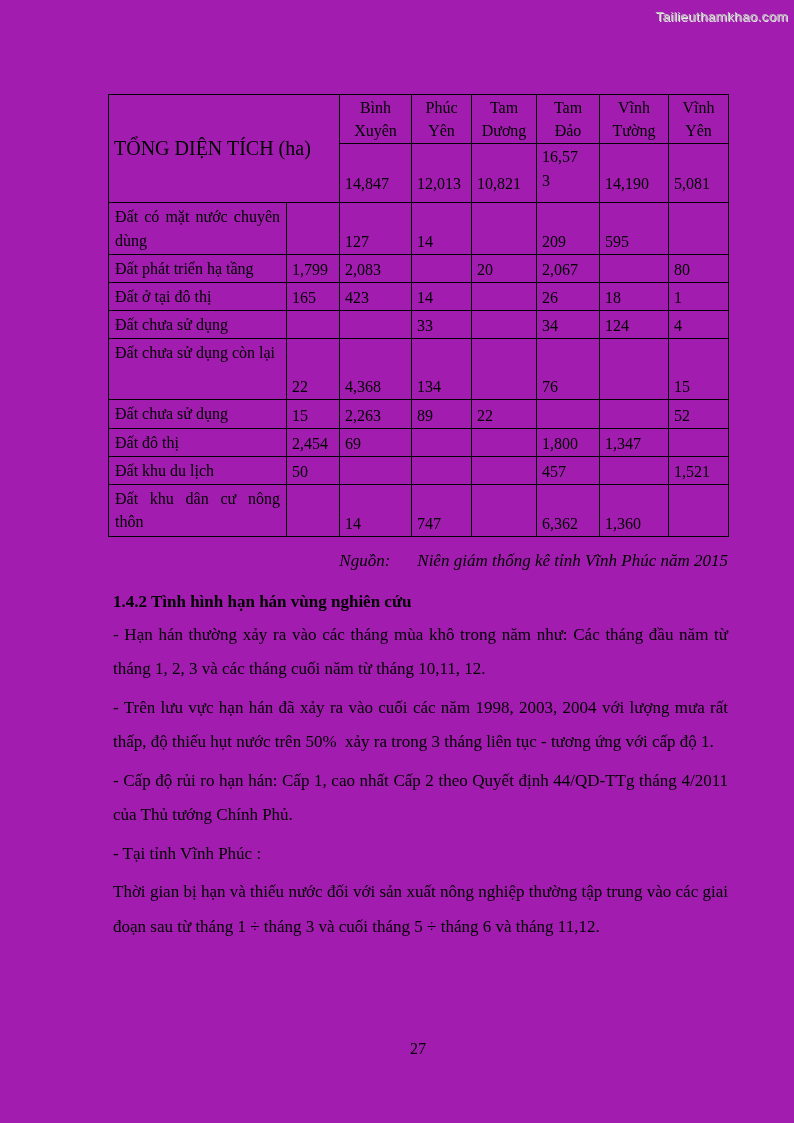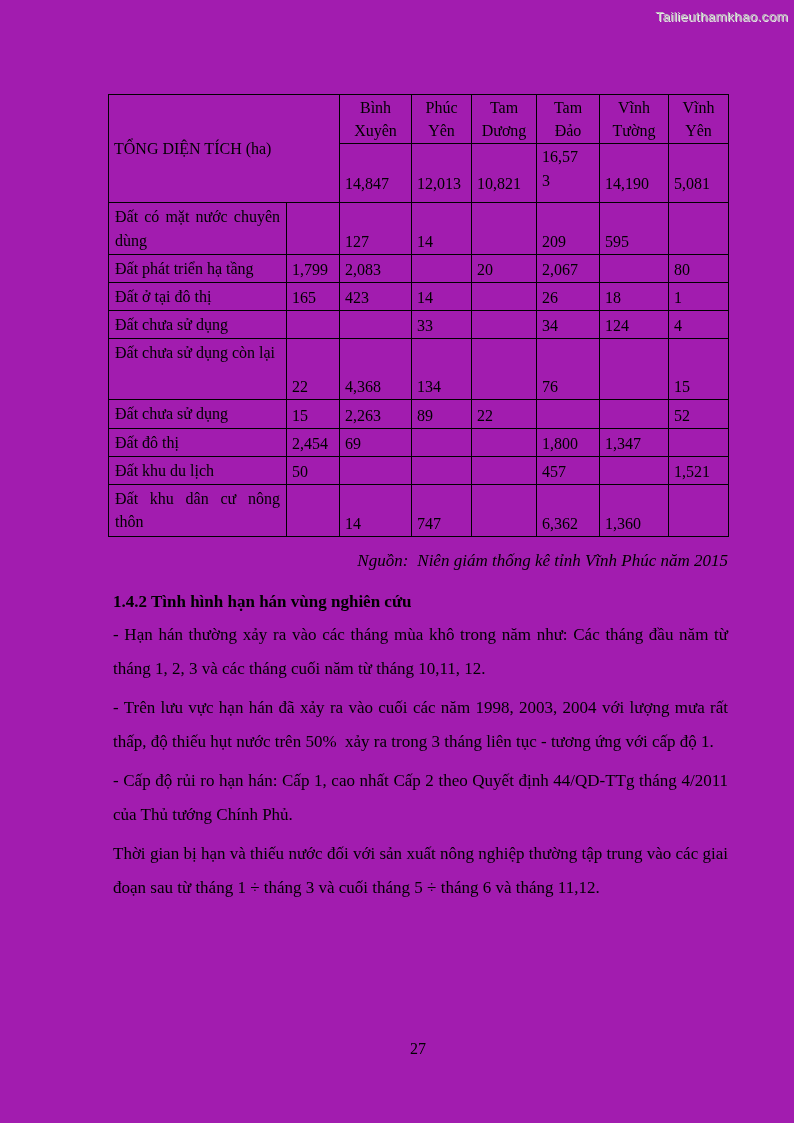--- a/index.html
+++ b/index.html
@@ -5,36 +5,36 @@
   html,body{margin:0;padding:0;background:#fff;}
   .page{position:relative;width:794px;height:1123px;background:#a21caf;overflow:hidden;
         font-family:"Liberation Serif","DejaVu Serif",serif;color:#000;}
   .watermark{position:absolute;top:9px;right:6px;
         font-family:"Liberation Sans","DejaVu Sans",sans-serif;font-size:13.5px;
         color:#bcbcbc;text-shadow:1px 1px 0 #ececec;letter-spacing:.3px;}
   .content{position:absolute;left:108px;top:94px;width:620px;}
 
   table.land{border-collapse:collapse;table-layout:fixed;width:620px;font-size:16px;}
   table.land td,table.land th{border:1px solid #000;padding:1px 5px;font-weight:normal;overflow:hidden;}
-  .title-cell{vertical-align:middle;text-align:left;padding-left:6px;font-size:16px;}
+  .title-cell{vertical-align:middle;text-align:left;padding-left:6px;font-size:20px;}
   thead th.dist{vertical-align:middle;text-align:center;line-height:1.45;}
   thead tr.totals td{vertical-align:bottom;text-align:left;padding-bottom:9px;}
   thead tr:nth-child(1){height:45px;}
   thead tr:nth-child(2){height:43px;}
   tbody tr{height:26px;}
   tbody tr:nth-child(1){height:50px;}
   tbody tr:nth-child(2){height:27px;}
   tbody tr:nth-child(5){height:61px;}
   tbody tr:nth-child(9){height:52px;}
   tbody td.label{text-align:justify;vertical-align:top;padding:2px 6px;line-height:1.45;}
   tbody td.num{vertical-align:bottom;text-align:left;padding-bottom:3px;}
   .force-wrap{display:inline-block;width:42px;word-break:break-all;line-height:1.5;}
 
   .source{margin-top:13px;text-align:right;font-style:italic;font-size:17px;line-height:1.3;}
-  .source .src-label{margin-right:9px;}
+  .source .src-label{margin-right:27px;}
   .heading{margin:20px 0 0 5px;font-size:17px;font-weight:bold;}
   .paras{margin-top:6px;}
   .paras p{font-size:17px;line-height:2.03;margin:4px 0;padding-left:5px;
            text-align:justify;white-space:pre-wrap;}
   .page-number{position:absolute;top:1040px;left:108px;width:620px;text-align:center;font-size:16px;}
 </style>
 </head>
 <body>
 
 <div class="page">
@@ -170,20 +170,21 @@
     <div class="source">
       <span class="src-label">Nguồn:</span><span>Niên giám thống kê tỉnh Vĩnh Phúc năm 2015</span>
     </div>
 
     <div class="heading">1.4.2 Tình hình hạn hán vùng nghiên cứu</div>
 
     <div class="paras" id="paragraphs">
         <p class="para">- Hạn hán thường xảy ra vào các tháng mùa khô trong năm như: Các tháng đầu năm từ tháng 1, 2, 3 và các tháng cuối năm từ tháng 10,11, 12.</p>
         <p class="para">- Trên lưu vực hạn hán đã xảy ra vào cuối các năm 1998, 2003, 2004 với lượng mưa rất thấp, độ thiếu hụt nước trên 50%  xảy ra trong 3 tháng liên tục - tương ứng với cấp độ 1.</p>
         <p class="para">- Cấp độ rủi ro hạn hán: Cấp 1, cao nhất Cấp 2 theo Quyết định 44/QD-TTg tháng 4/2011 của Thủ tướng Chính Phủ.</p>
+        <p class="para">- Tại tỉnh Vĩnh Phúc :</p>
         <p class="para">Thời gian bị hạn và thiếu nước đối với sản xuất nông nghiệp thường tập trung vào các giai đoạn sau từ tháng 1 ÷ tháng 3 và cuối tháng 5 ÷ tháng 6 và tháng 11,12.</p>
       </div>
 
   </div>
 
   <div class="page-number">27</div>
 
 </div>
 
 </body></html>

